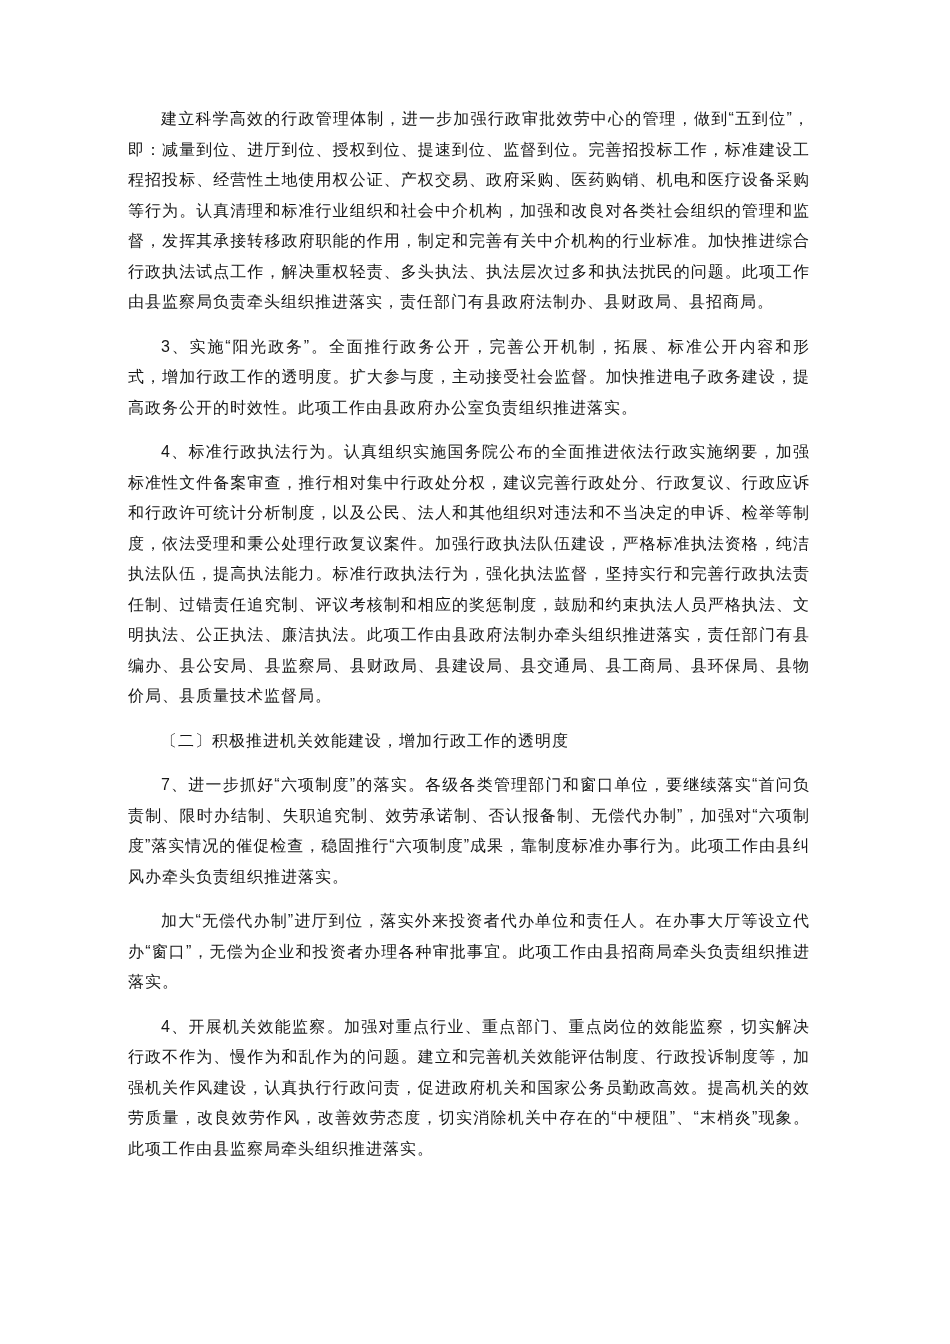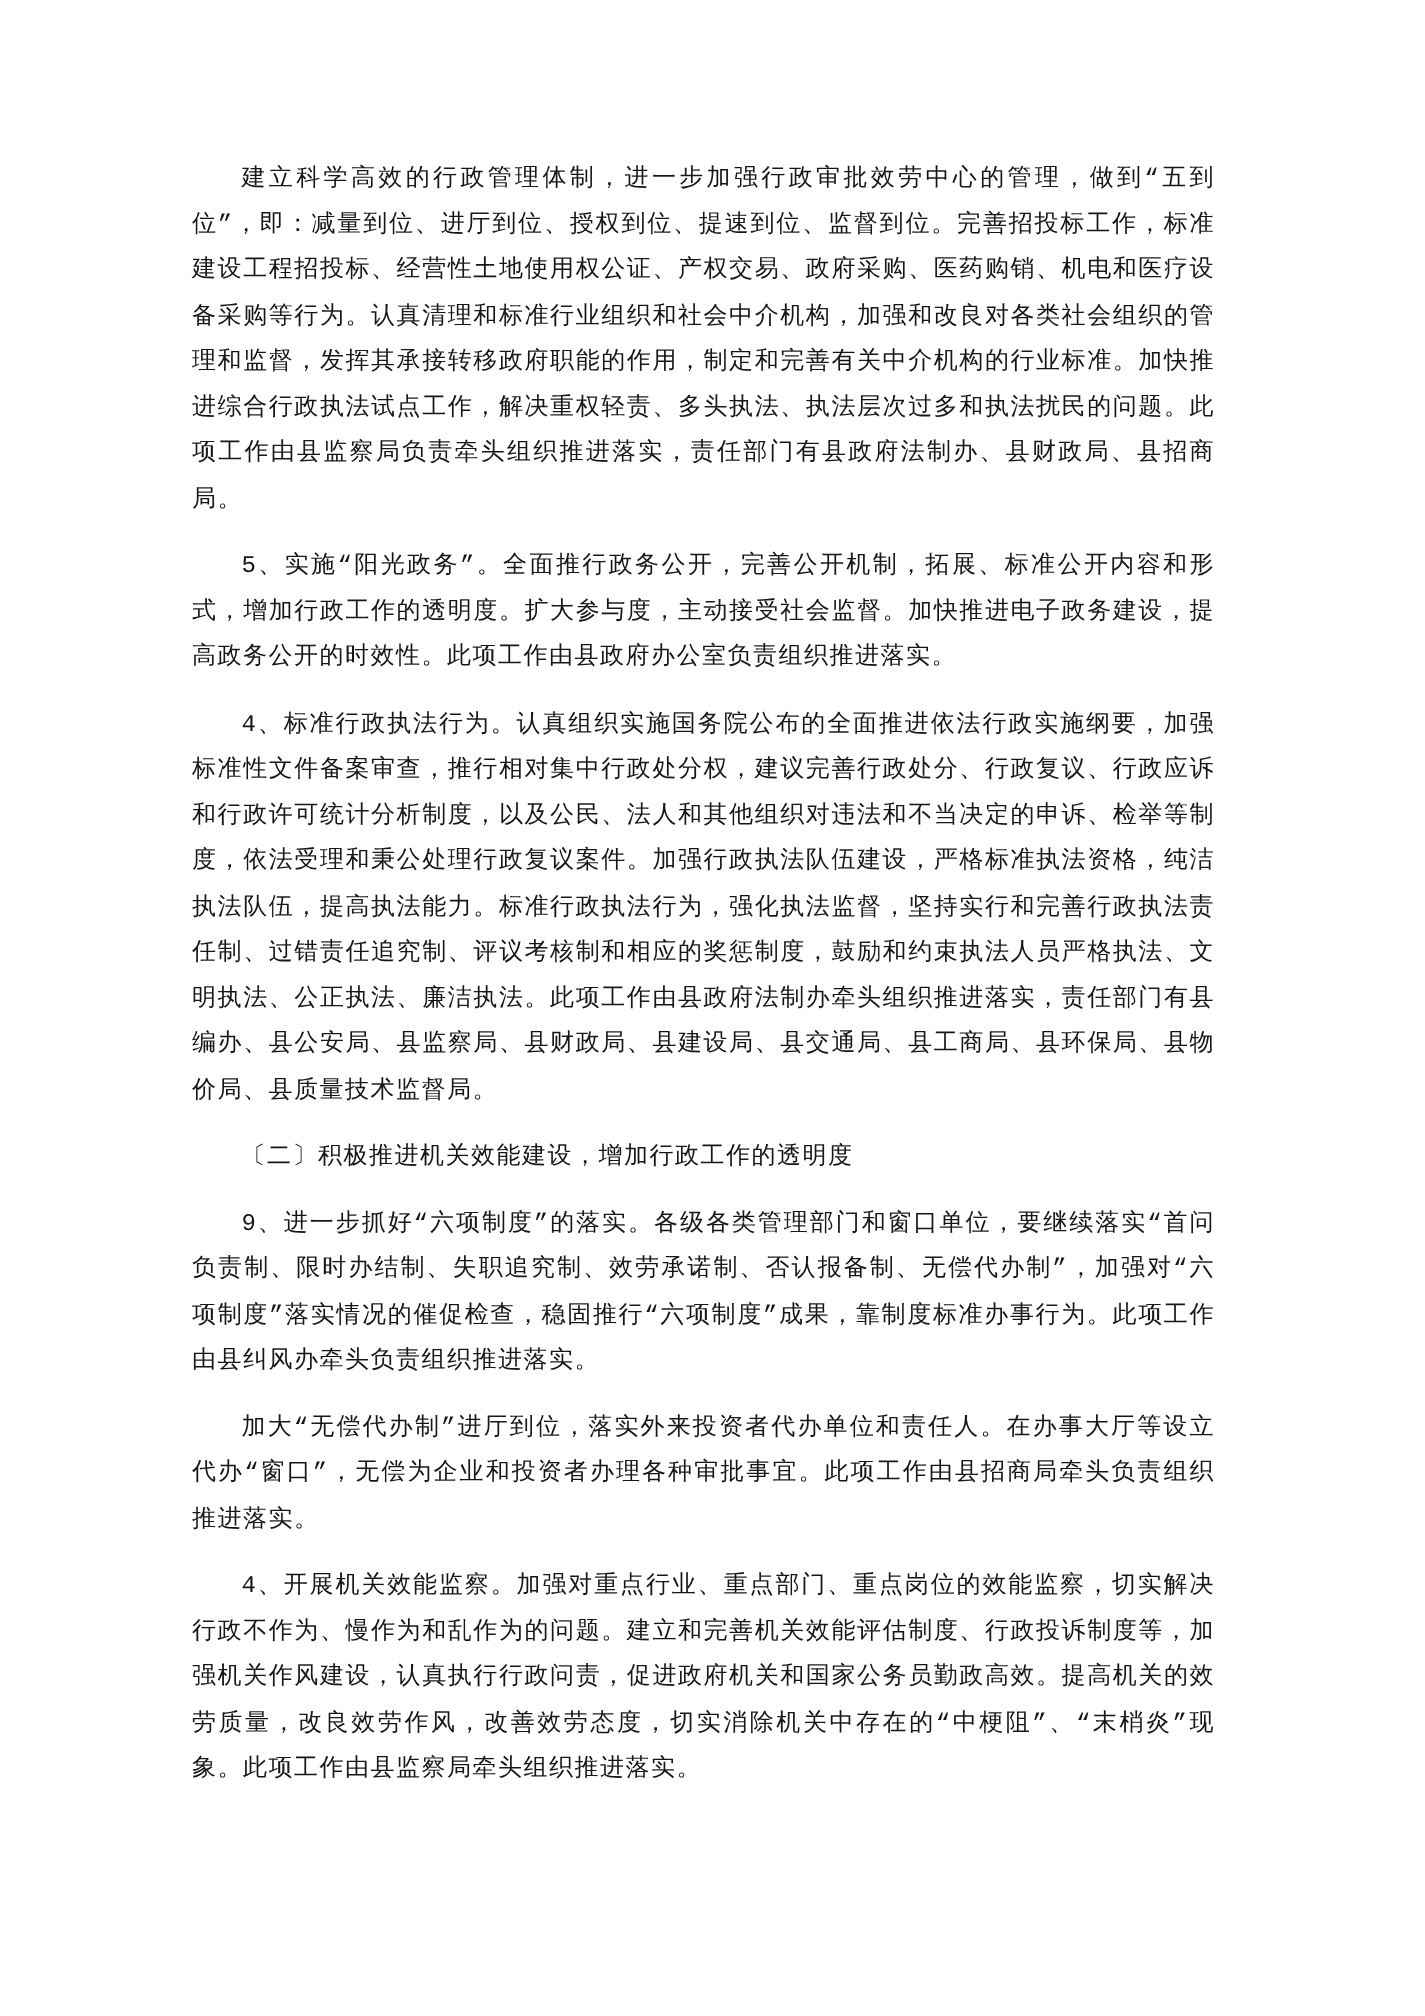--- a/index.html
+++ b/index.html
@@ -18,36 +18,36 @@
     width: 950px;
     height: 1344px;
     padding: 104px 140px 0 128px;
     background: #ffffff;
   }
   .doc-body {
     width: 682px;
   }
   .doc-body p {
     margin: 0 0 14px 0;
-    font-family: Liberation Mono, monospace;
+    font-family: Liberation Sans, sans-serif;
     font-size: 16px;
     line-height: 30.5px;
     letter-spacing: 1px;
     color: #161616;
     text-align: justify;
     text-indent: 33px;
     word-break: break-all;
   }
 </style>
 </head>
 <body>
 
 <div class="doc-page">
   <div class="doc-body">
     <p>建立科学高效的行政管理体制，进一步加强行政审批效劳中心的管理，做到“五到位”，即：减量到位、进厅到位、授权到位、提速到位、监督到位。完善招投标工作，标准建设工程招投标、经营性土地使用权公证、产权交易、政府采购、医药购销、机电和医疗设备采购等行为。认真清理和标准行业组织和社会中介机构，加强和改良对各类社会组织的管理和监督，发挥其承接转移政府职能的作用，制定和完善有关中介机构的行业标准。加快推进综合行政执法试点工作，解决重权轻责、多头执法、执法层次过多和执法扰民的问题。此项工作由县监察局负责牵头组织推进落实，责任部门有县政府法制办、县财政局、县招商局。</p>
-    <p>5、实施“阳光政务”。全面推行政务公开，完善公开机制，拓展、标准公开内容和形式，增加行政工作的透明度。扩大参与度，主动接受社会监督。加快推进电子政务建设，提高政务公开的时效性。此项工作由县政府办公室负责组织推进落实。</p>
+    <p>3、实施“阳光政务”。全面推行政务公开，完善公开机制，拓展、标准公开内容和形式，增加行政工作的透明度。扩大参与度，主动接受社会监督。加快推进电子政务建设，提高政务公开的时效性。此项工作由县政府办公室负责组织推进落实。</p>
     <p>4、标准行政执法行为。认真组织实施国务院公布的全面推进依法行政实施纲要，加强标准性文件备案审查，推行相对集中行政处分权，建议完善行政处分、行政复议、行政应诉和行政许可统计分析制度，以及公民、法人和其他组织对违法和不当决定的申诉、检举等制度，依法受理和秉公处理行政复议案件。加强行政执法队伍建设，严格标准执法资格，纯洁执法队伍，提高执法能力。标准行政执法行为，强化执法监督，坚持实行和完善行政执法责任制、过错责任追究制、评议考核制和相应的奖惩制度，鼓励和约束执法人员严格执法、文明执法、公正执法、廉洁执法。此项工作由县政府法制办牵头组织推进落实，责任部门有县编办、县公安局、县监察局、县财政局、县建设局、县交通局、县工商局、县环保局、县物价局、县质量技术监督局。</p>
     <p>〔二〕积极推进机关效能建设，增加行政工作的透明度</p>
-    <p>9、进一步抓好“六项制度”的落实。各级各类管理部门和窗口单位，要继续落实“首问负责制、限时办结制、失职追究制、效劳承诺制、否认报备制、无偿代办制”，加强对“六项制度”落实情况的催促检查，稳固推行“六项制度”成果，靠制度标准办事行为。此项工作由县纠风办牵头负责组织推进落实。</p>
+    <p>7、进一步抓好“六项制度”的落实。各级各类管理部门和窗口单位，要继续落实“首问负责制、限时办结制、失职追究制、效劳承诺制、否认报备制、无偿代办制”，加强对“六项制度”落实情况的催促检查，稳固推行“六项制度”成果，靠制度标准办事行为。此项工作由县纠风办牵头负责组织推进落实。</p>
     <p>加大“无偿代办制”进厅到位，落实外来投资者代办单位和责任人。在办事大厅等设立代办“窗口”，无偿为企业和投资者办理各种审批事宜。此项工作由县招商局牵头负责组织推进落实。</p>
     <p>4、开展机关效能监察。加强对重点行业、重点部门、重点岗位的效能监察，切实解决行政不作为、慢作为和乱作为的问题。建立和完善机关效能评估制度、行政投诉制度等，加强机关作风建设，认真执行行政问责，促进政府机关和国家公务员勤政高效。提高机关的效劳质量，改良效劳作风，改善效劳态度，切实消除机关中存在的“中梗阻”、“末梢炎”现象。此项工作由县监察局牵头组织推进落实。</p>
   </div>
 </div>
 
 </body></html>

